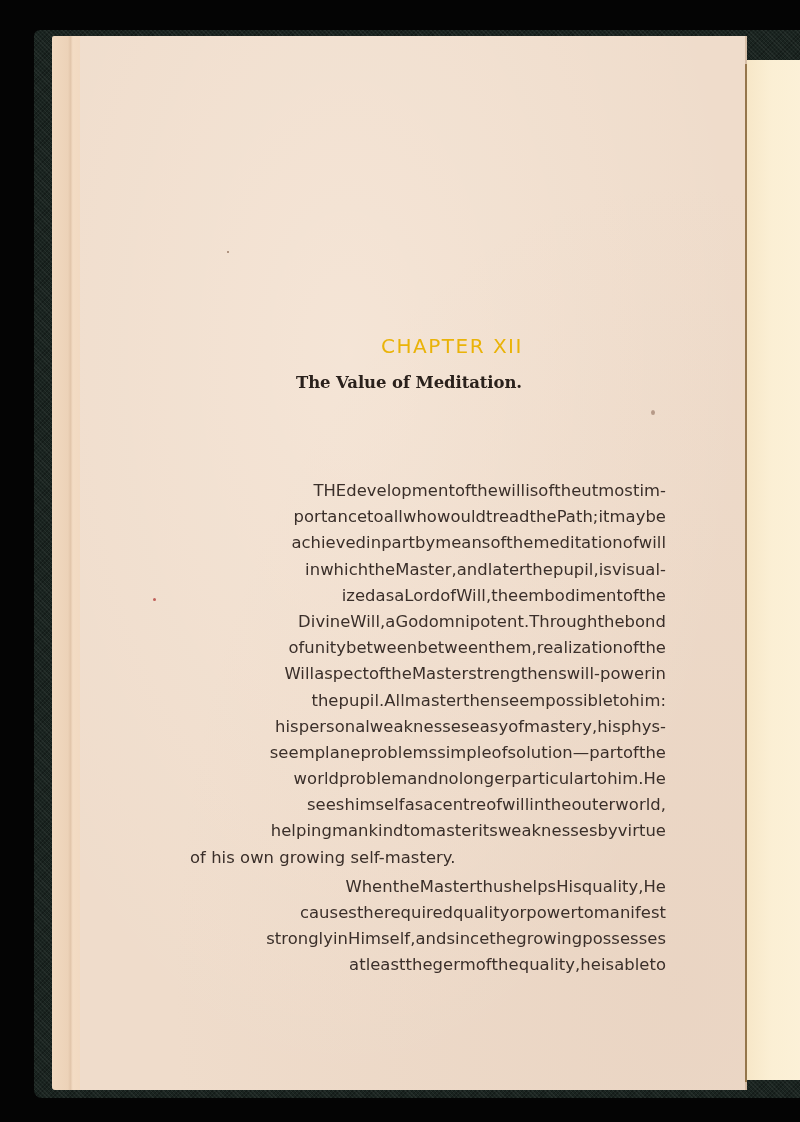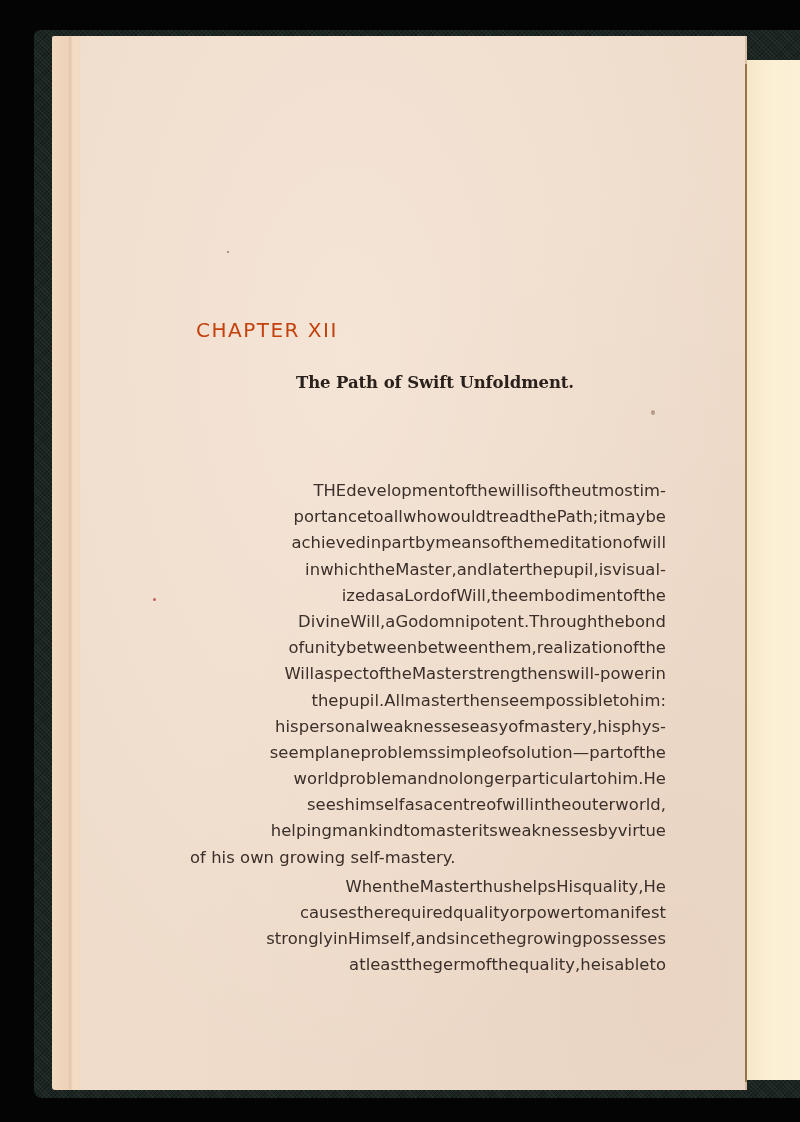--- a/index.html
+++ b/index.html
@@ -77,27 +77,27 @@
       top: 0;
       width: 480px;
       font-family: "DejaVu Serif", serif;
       color: #2b231f;
     }
     .chapter-title {
       position: absolute;
       top: 318px;
       left: 0;
       width: 480px;
-      text-align: left;
+      text-align: center;
       font-family: "DejaVu Sans", sans-serif;
       font-size: 20px;
       letter-spacing: 1.5px;
-      color: #c2410c;
+      color: #eab308;
       font-weight: normal;
-      margin: 0;
+      margin: 16px;
       padding-left: 6px;
     }
     .subtitles {
       position: absolute;
       top: 370px;
       left: 106px;
       margin: 0;
       padding: 0;
       list-style: none;
     }
@@ -156,21 +156,21 @@
     <div class="speck" style="left:147px; top:215px; background:#9a7a66; width:2px; height:2px;"></div>
     <div class="speck" style="left:73px; top:562px; background:#c0605a;"></div>
     <div class="speck" style="left:571px; top:374px; background:#b69a88; width:4px; height:5px;"></div>
   </div>
   <div class="gutter"></div>
 
   <div class="content">
     <h1 class="chapter-title">CHAPTER XII</h1>
 
     <ul class="subtitles">
-      <li>The Path of Swift Unfoldment.</li>
+      <li>The Value of Meditation.</li>
     </ul>
 
     <div class="body-text">
       <div class="paragraph">
         <div class="line">
             <span>THE</span>
             <span>development</span>
             <span>of</span>
             <span>the</span>
             <span>will</span>

